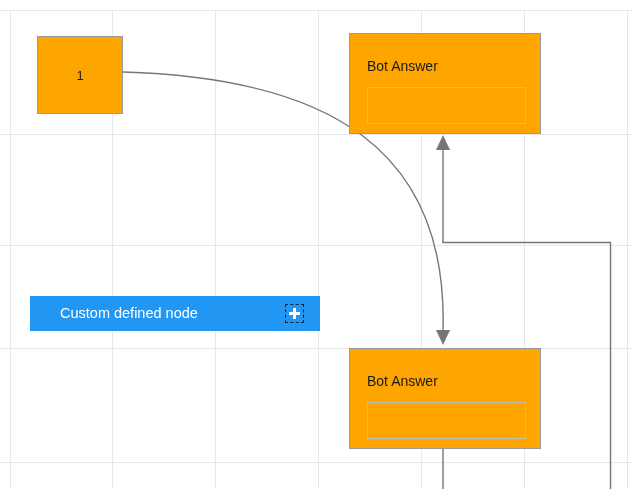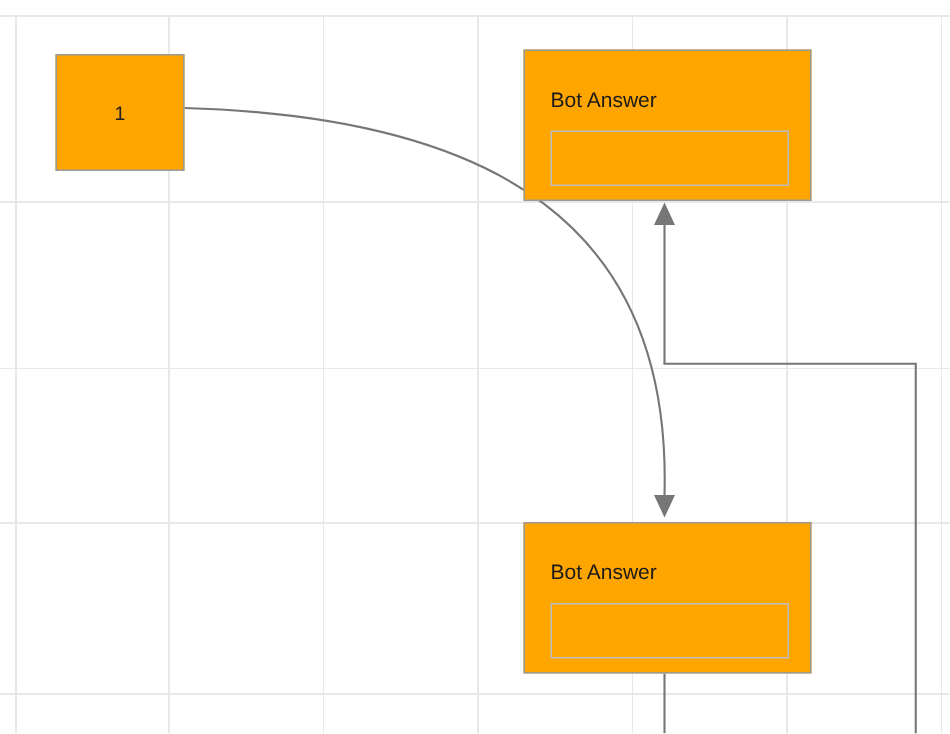--- a/index.html
+++ b/index.html
@@ -168,14 +168,18 @@
   <div class="node node-bot" style="left:349px; top:33px; width:192px; height:101px;">
     <div class="node-title">Bot Answer</div>
     <div class="node-slot"></div>
   </div>
 
   <div class="node node-bot" style="left:349px; top:348px; width:192px; height:101px;">
     <div class="node-title">Bot Answer</div>
     <div class="node-slot"></div>
   </div>
 
+  <div class="palette-btn" style="left:30px; top:296px; width:290px; height:35px;">
+    <span class="btn-label">Custom defined node</span>
+    <span class="plus-icon"></span>
+  </div>
 
 </div>
 
 </body></html>

